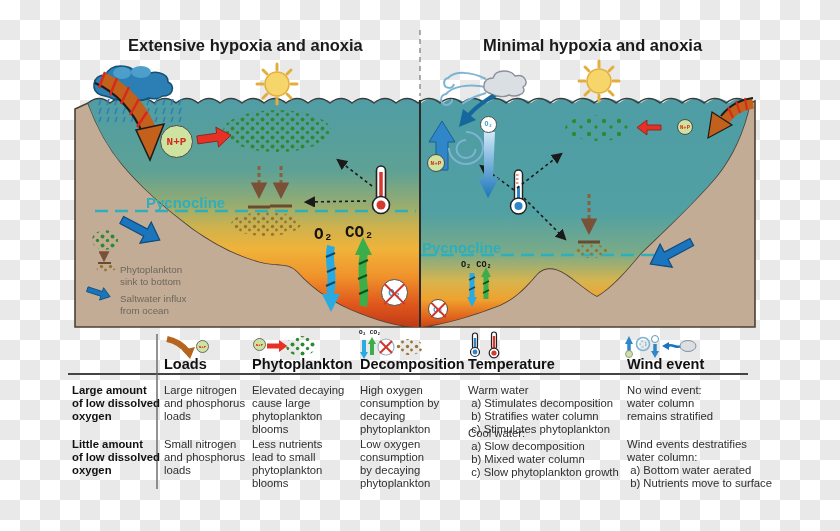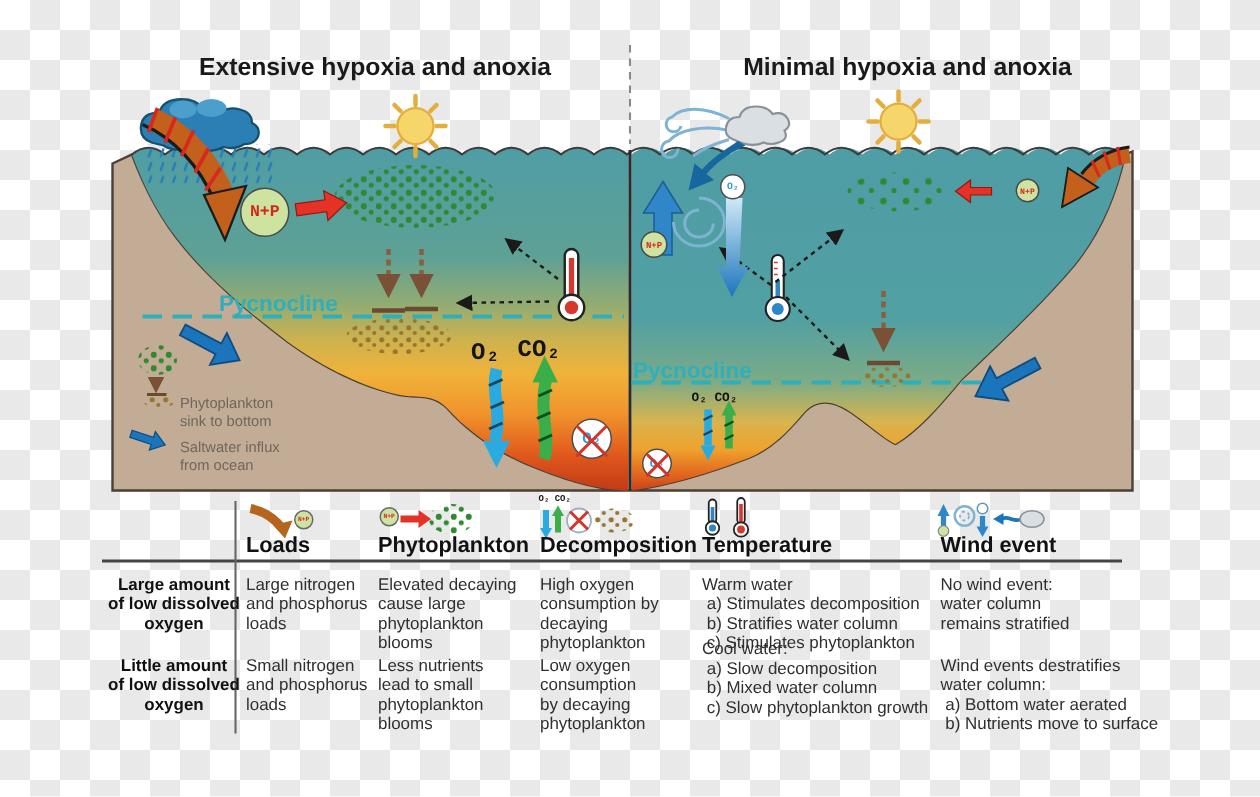--- a/index.html
+++ b/index.html
@@ -5,34 +5,34 @@
   html,body{margin:0;padding:0;}
   #stage{
     position:relative;width:840px;height:531px;overflow:hidden;
     font-family:"Liberation Sans",sans-serif;
     background-color:#ffffff;
     background-image:conic-gradient(#e9e9e9 25%,#ffffff 25% 50%,#e9e9e9 50% 75%,#ffffff 75%);
     background-size:40px 40px;
   }
   svg.art{position:absolute;left:0;top:0;}
   .dt{position:absolute;white-space:nowrap;}
-  .title{font-weight:bold;font-size:16.5px;color:#1a1a1a;text-align:center;white-space:nowrap;}
+  .title{font-weight:bold;font-size:16.5px;color:#1a1a1a;white-space:nowrap;}
   .pyc{font-size:15px;color:#2FAEBC;font-weight:bold;}
   .legend{font-size:9.8px;color:#6E675D;line-height:1.22;white-space:normal;margin-top:12px;}
   .ds{font-family:Liberation Mono, monospace;}
   .gaslabel{font-weight:bold;color:#141414;}
   .circ{position:absolute;border-radius:50%;display:flex;align-items:center;justify-content:center;box-sizing:border-box;font-weight:bold;}
   .np{background:#CFE3A0;border:1.5px solid #4a4a4a;color:#D42A1E;}
   .npmini{background:#CFE3A0;border:1px solid #6a6a6a;color:#D42A1E;}
   .o2c{background:#ffffff;border:1.5px solid #4e4e4e;color:#2D9FD8;}
   .xl{position:absolute;left:-8%;width:116%;top:50%;height:2.4px;background:#D3342B;border-radius:2px;}
   .xl.a{transform:rotate(45deg);} .xl.b{transform:rotate(-45deg);}
   .colhead{font-weight:bold;font-size:14.5px;color:#111;}
   .cell{font-size:11.3px;color:#2f2f2f;line-height:1.16;white-space:pre-wrap;}
-  .rowhead{font-weight:bold;color:#111;text-align:center;}
+  .rowhead{font-weight:bold;color:#111;}
 </style>
 </head>
 <body>
 
 <div id="stage">
 
 <svg class="art" width="840" height="531" viewBox="0 0 840 531">
   <defs>
     <linearGradient id="gradL" gradientUnits="userSpaceOnUse" x1="0" y1="98" x2="0" y2="327">
       <stop offset="0" stop-color="#4F9DA5"></stop>

